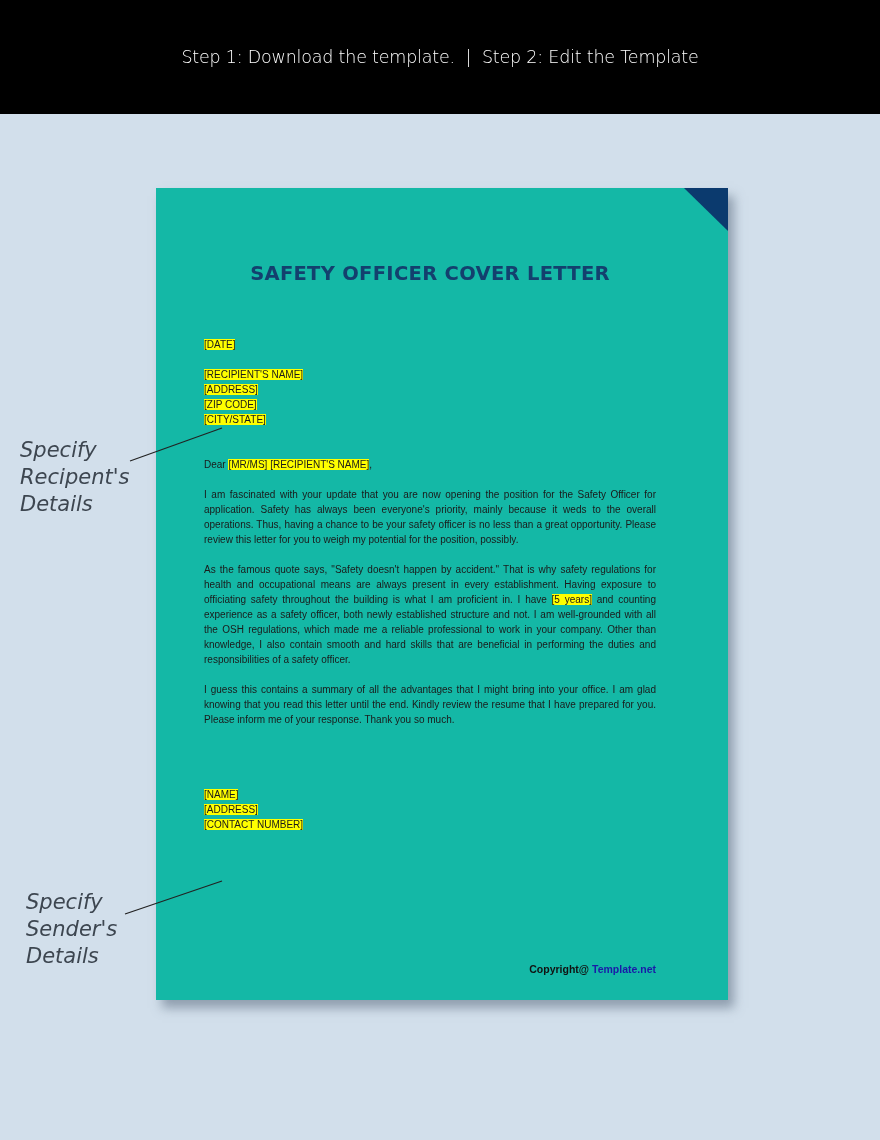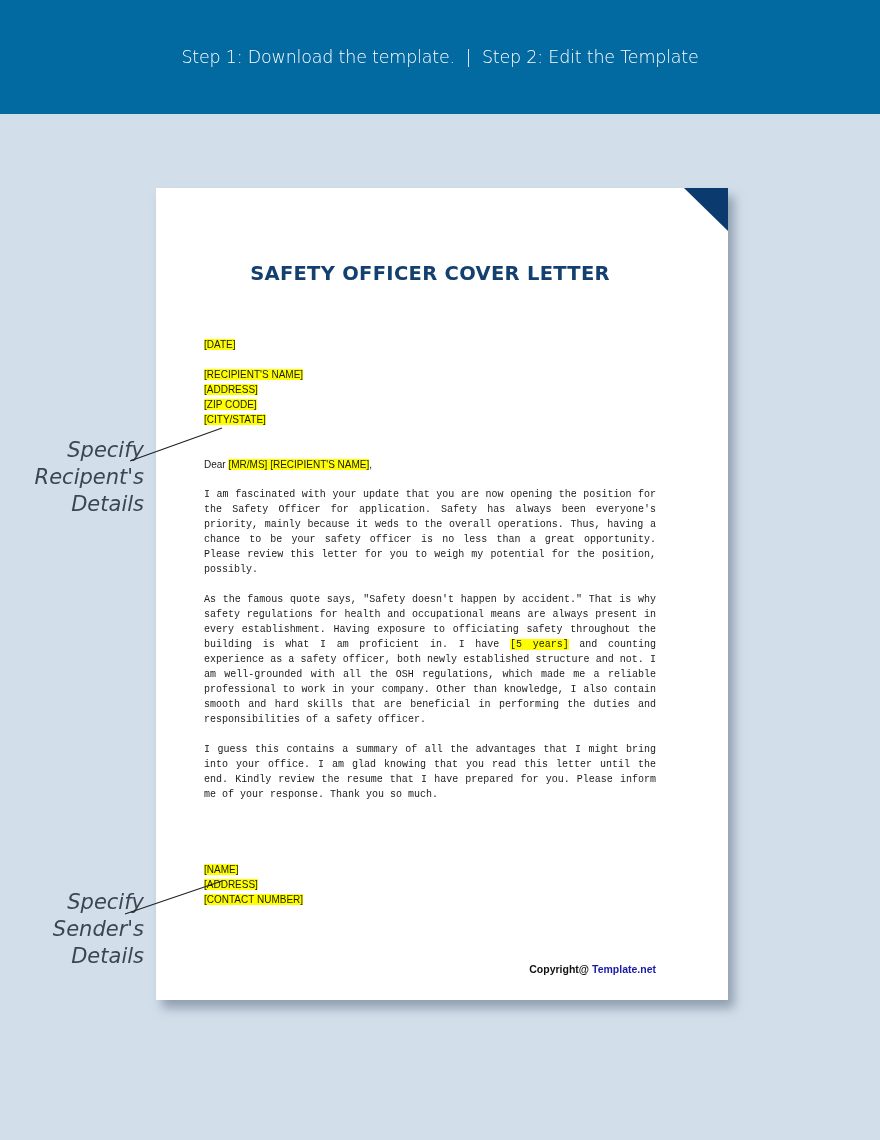--- a/index.html
+++ b/index.html
@@ -1,51 +1,51 @@
 <!DOCTYPE html>
 <html><head>
   <meta charset="utf-8">
   <style>
     * { margin: 0; padding: 0; box-sizing: border-box; }
     html, body { width: 880px; height: 1140px; overflow: hidden; }
     body { background: #d2dfeb; position: relative; font-family: "Liberation Sans", sans-serif; }
 
     .top-banner {
       position: absolute; left: 0; top: 0; width: 880px; height: 114px;
-      background: #0369a1; color: #fff;
+      background: #000000; color: #fff;
       display: flex; flex-direction: column; align-items: center; justify-content: center;
       font-family: "DejaVu Sans", sans-serif; font-size: 17.5px; line-height: 30px;
       font-weight: 300; letter-spacing: -0.2px;
     }
     .top-banner .line { white-space: pre; }
 
     .page {
       position: absolute; left: 156px; top: 188px; width: 572px; height: 812px;
-      background: #ffffff;
+      background: #14b8a6;
       box-shadow: 6px 8px 10px rgba(90,105,125,0.55);
     }
     .corner {
       position: absolute; right: 0; top: 0; width: 0; height: 0;
       border-top: 43px solid #0b3a6e; border-left: 44px solid transparent;
     }
     .doc-title {
       position: absolute; left: 0; top: 74px; width: 548px; text-align: center;
       color: #13406e; font-weight: bold; font-size: 19.5px; letter-spacing: 0.3px;
       font-family: "DejaVu Sans", sans-serif;
     }
     .doc { position: absolute; left: 48px; top: 149px; width: 452px; font-size: 10px; color: #1a1a1a; line-height: 15px; font-family: "Liberation Sans", sans-serif; }
     .hl { background: #ffff00; }
     .block { display: block; }
-    .para { text-align: justify; margin-top: 15px; font-family: Liberation Mono, monospace; }
+    .para { text-align: justify; margin-top: 15px; }
     .gap { height: 15px; }
     .copyright { position: absolute; right: 72px; top: 775px; font-size: 10.5px; color: #111; font-weight: bold; }
     .copyright .link { color: #1a1aa8; }
 
     .callout {
-      position: absolute; text-align: right; color: #3d4650;
+      position: absolute; text-align: left; color: #3d4650;
       font-family: "DejaVu Sans", sans-serif; font-style: italic; font-size: 21px; line-height: 27px; font-weight: 300;
     }
     .callout-line { position: absolute; left: 0; top: 0; width: 880px; height: 1140px; pointer-events: none; }
   </style>
 </head>
 <body>
 
 <div class="top-banner">
   <div class="line">Step 1: Download the template.  |  Step 2: Edit the Template</div>
 </div>

